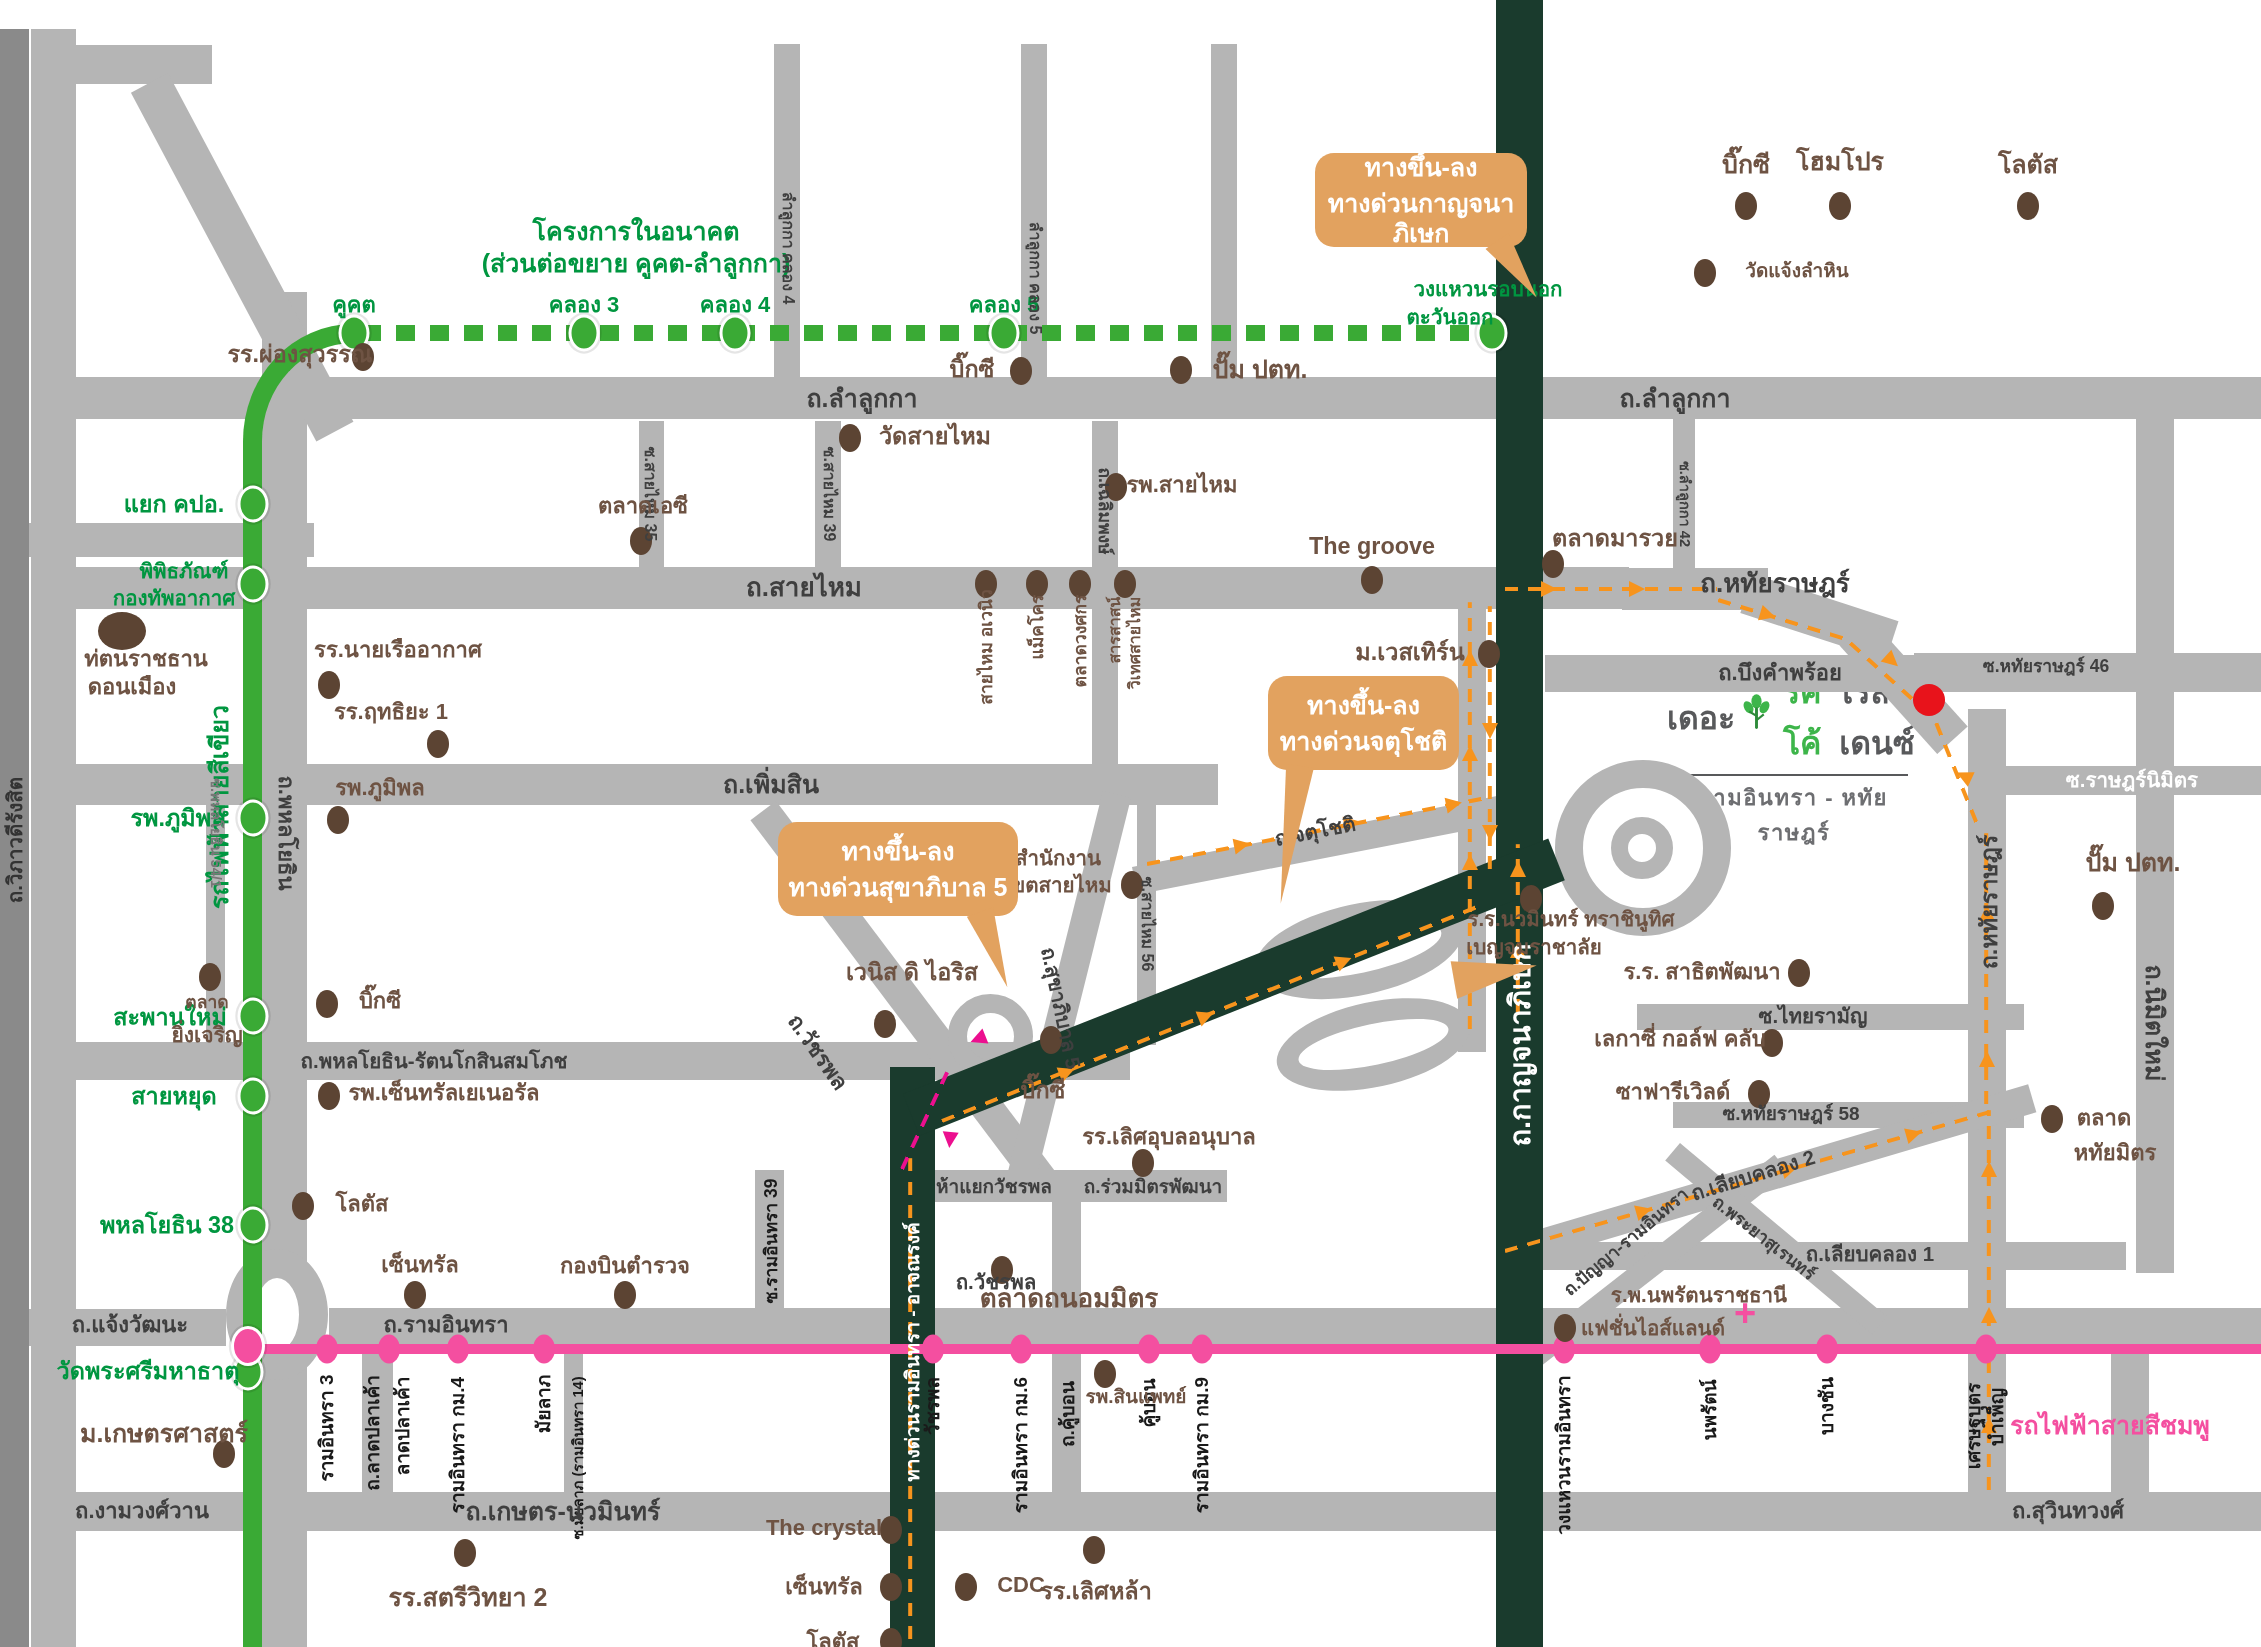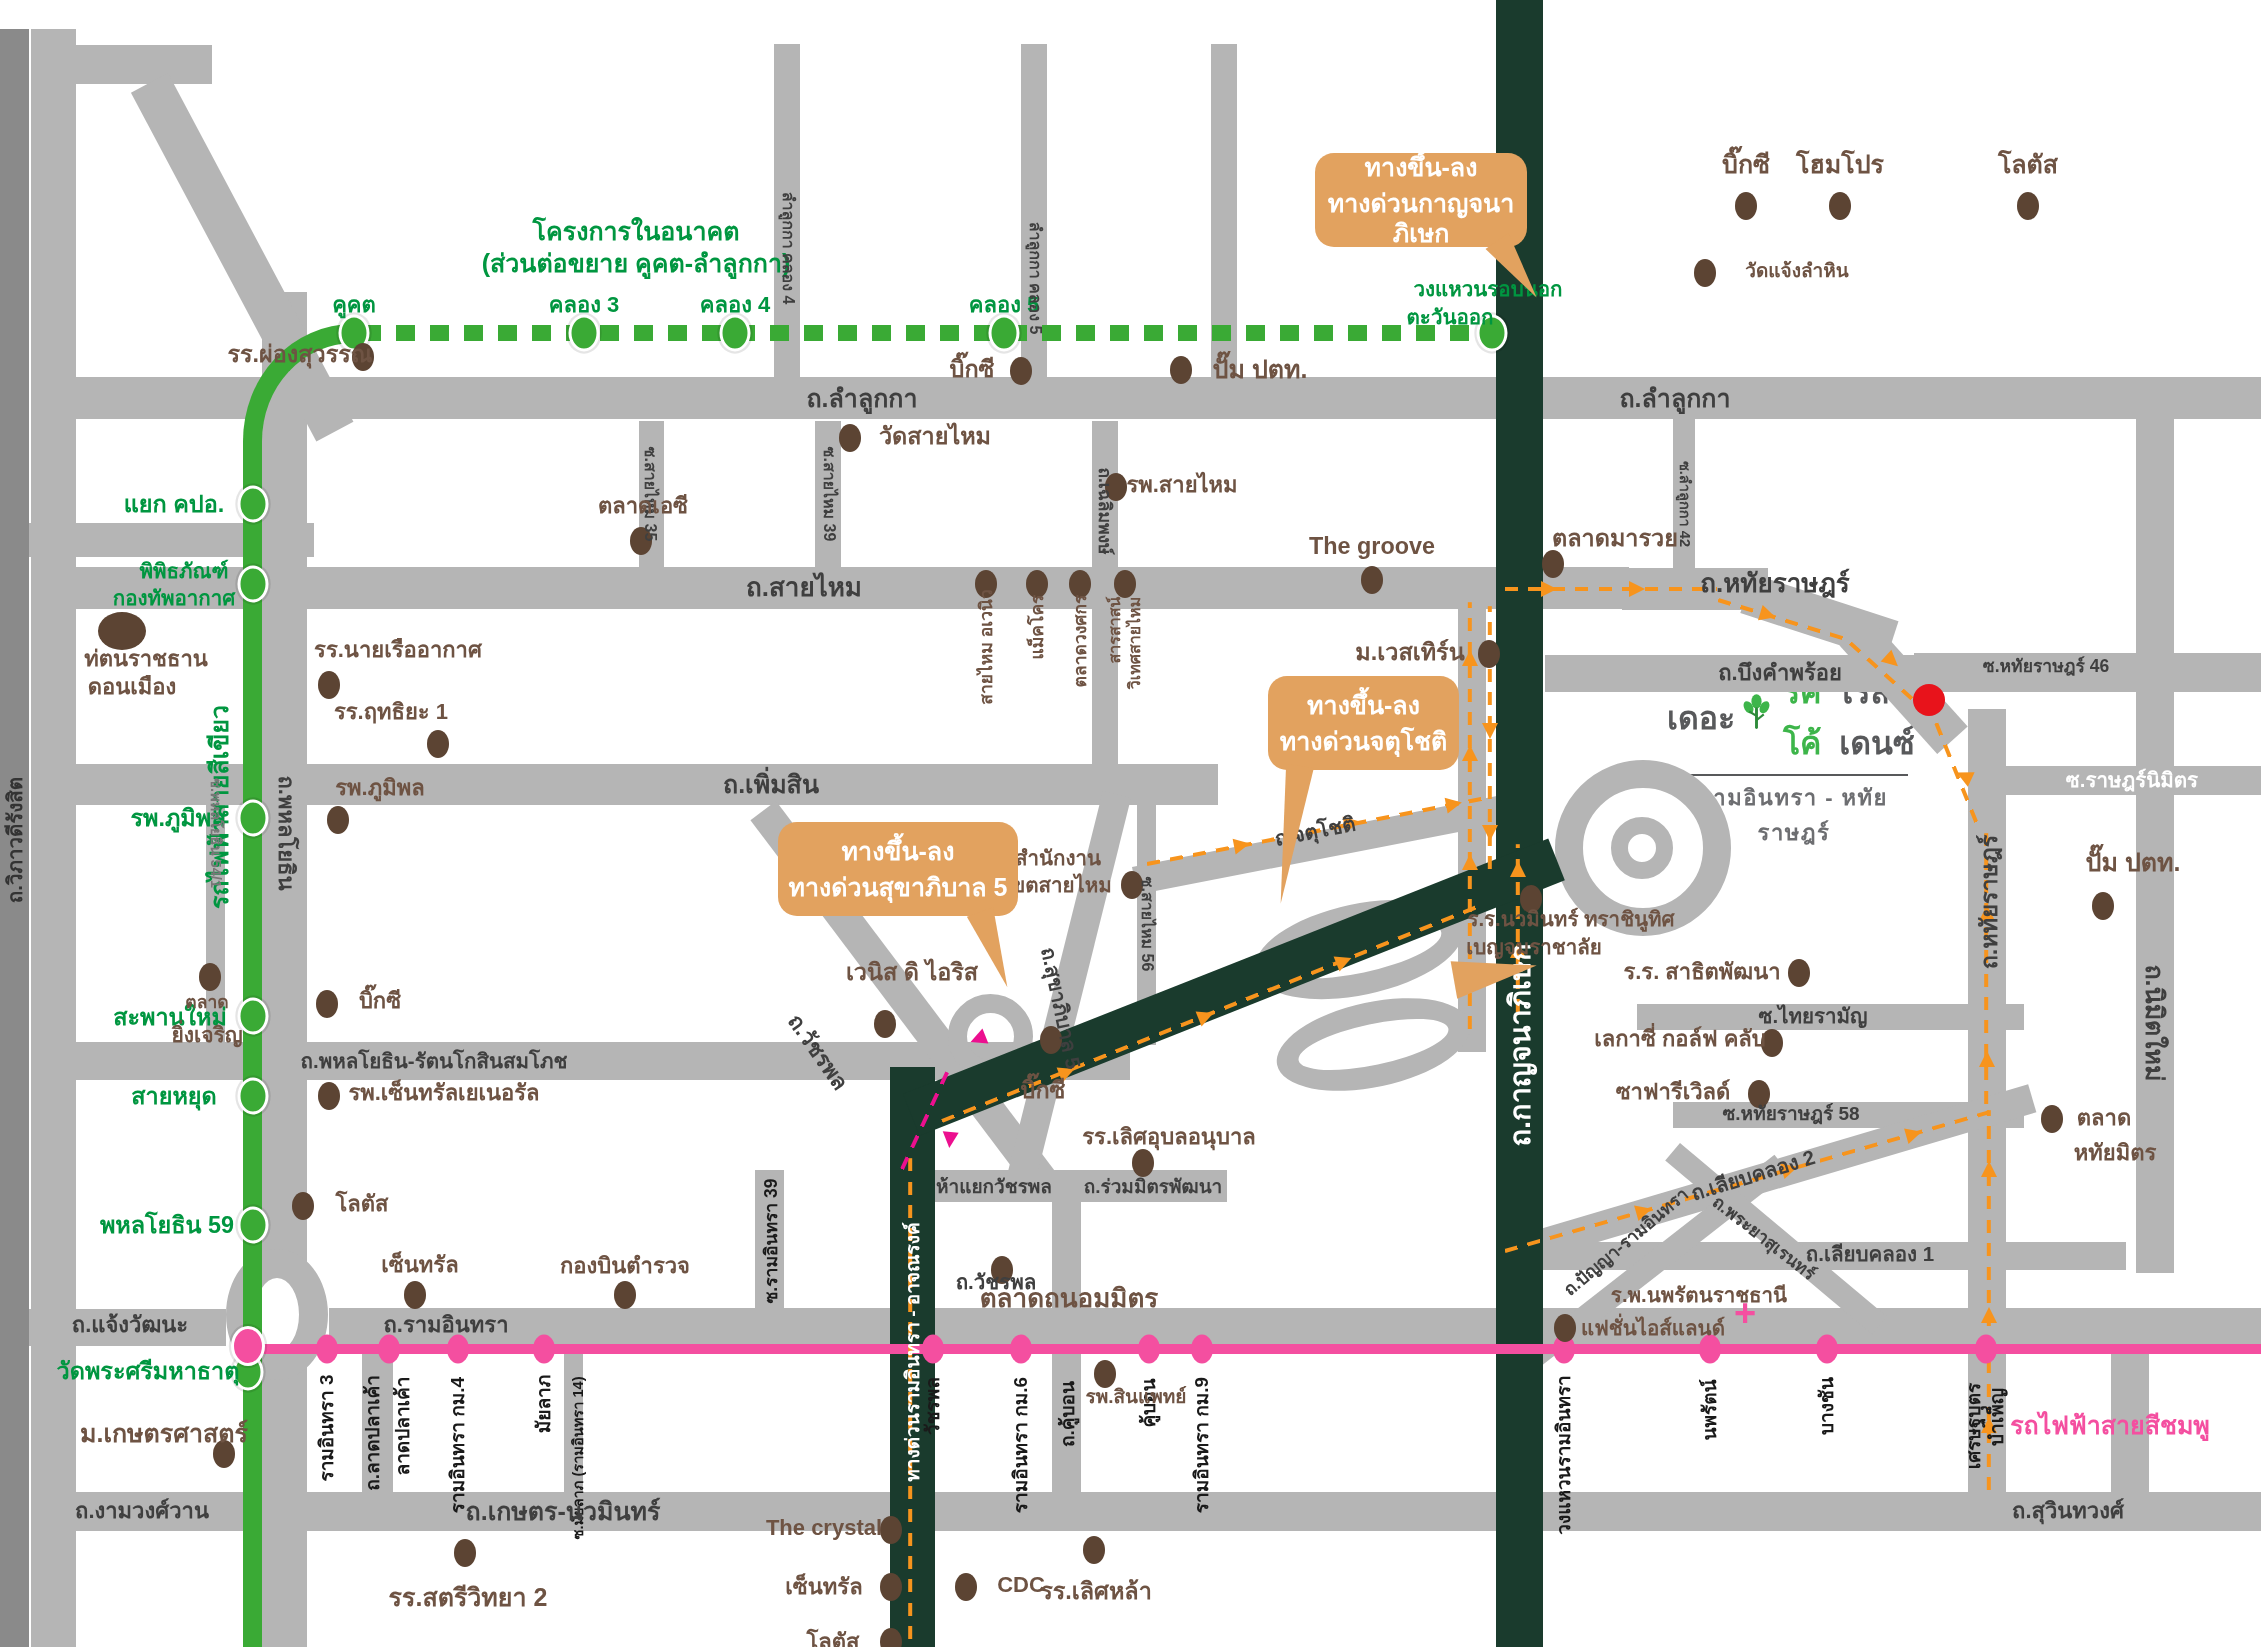--- a/index.html
+++ b/index.html
@@ -229,21 +229,21 @@
     <div class="lbl" style="left: 735px; top: 305px; font-size: 22px; color: rgb(0, 150, 64);">คลอง 4</div>
     <div class="lbl" style="left: 1004px; top: 305px; font-size: 22px; color: rgb(0, 150, 64);">คลอง 5</div>
     <div class="lbl" style="left: 1488px; top: 289px; font-size: 20.5px; color: rgb(0, 150, 64);">วงแหวนรอบนอก</div>
     <div class="lbl" style="left: 1450px; top: 317px; font-size: 20.5px; color: rgb(0, 150, 64);">ตะวันออก</div>
     <div class="lbl" style="left: 174px; top: 504px; font-size: 23.4px; color: rgb(0, 150, 64);">แยก คปอ.</div>
     <div class="lbl" style="left: 184px; top: 571px; font-size: 20.5px; color: rgb(0, 150, 64);">พิพิธภัณฑ์</div>
     <div class="lbl" style="left: 174px; top: 598px; font-size: 20.5px; color: rgb(0, 150, 64);">กองทัพอากาศ</div>
     <div class="lbl" style="left: 178px; top: 818px; font-size: 23.4px; color: rgb(0, 150, 64);">รพ.ภูมิพล</div>
     <div class="lbl" style="left: 170px; top: 1017px; font-size: 23.4px; color: rgb(0, 150, 64);">สะพานใหม่</div>
     <div class="lbl" style="left: 174px; top: 1096px; font-size: 23.4px; color: rgb(0, 150, 64);">สายหยุด</div>
-    <div class="lbl" style="left: 167px; top: 1225px; font-size: 23.4px; color: rgb(0, 150, 64);">พหลโยธิน 59</div>
+    <div class="lbl" style="left: 167px; top: 1225px; font-size: 23.4px; color: rgb(0, 150, 64);">พหลโยธิน 38</div>
     <div class="lbl" style="left: 148px; top: 1371px; font-size: 23.4px; color: rgb(0, 150, 64);">วัดพระศรีมหาธาตุ</div>
     <div class="lbl" style="left: 219px; top: 807px; font-size: 25px; color: rgb(0, 150, 64); transform: translate(-50%, -50%) rotate(-90deg);">รถไฟฟ้าสายสีเขียว</div>
     <div class="lbl" style="left: 2110px; top: 1425px; font-size: 25px; color: rgb(244, 79, 160);">รถไฟฟ้าสายสีชมพู</div>
     <div class="lbl" style="left: 327px; top: 1428px; font-size: 19px; color: rgb(26, 26, 26); transform: translate(-50%, -50%) rotate(-90deg);">รามอินทรา 3</div>
     <div class="lbl" style="left: 373px; top: 1433px; font-size: 19px; color: rgb(26, 26, 26); transform: translate(-50%, -50%) rotate(-90deg);">ถ.ลาดปลาเค้า</div>
     <div class="lbl" style="left: 403px; top: 1426px; font-size: 19px; color: rgb(26, 26, 26); transform: translate(-50%, -50%) rotate(-90deg);">ลาดปลาเค้า</div>
     <div class="lbl" style="left: 458px; top: 1445px; font-size: 19px; color: rgb(26, 26, 26); transform: translate(-50%, -50%) rotate(-90deg);">รามอินทรา กม.4</div>
     <div class="lbl" style="left: 544px; top: 1404px; font-size: 19px; color: rgb(26, 26, 26); transform: translate(-50%, -50%) rotate(-90deg);">มัยลาภ</div>
     <div class="lbl" style="left: 579px; top: 1458px; font-size: 14.6px; color: rgb(26, 26, 26); transform: translate(-50%, -50%) rotate(-90deg);">ซ.มัยลาภ (รามอินทรา 14)</div>
     <div class="lbl" style="left: 933px; top: 1406px; font-size: 19px; color: rgb(26, 26, 26); transform: translate(-50%, -50%) rotate(-90deg);">วัชรพล</div>
@@ -296,21 +296,21 @@
     <div class="lbl" style="left: 788px; top: 248px; font-size: 16px; color: rgb(63, 63, 63); transform: translate(-50%, -50%) rotate(90deg);">ลำลูกกา คลอง 4</div>
     <div class="lbl" style="left: 1035px; top: 278px; font-size: 16px; color: rgb(63, 63, 63); transform: translate(-50%, -50%) rotate(90deg);">ลำลูกกา คลอง 5</div>
     <div class="lbl" style="left: 1684px; top: 504px; font-size: 14.6px; color: rgb(63, 63, 63); transform: translate(-50%, -50%) rotate(90deg);">ซ.ลำลูกกา 42</div>
     <div class="lbl" style="left: 215px; top: 833px; font-size: 14.6px; color: rgb(119, 119, 119); transform: translate(-50%, -50%) rotate(90deg);">ซ.พหลโยธิน 54/1</div>
     <div class="lbl" style="left: 300px; top: 354px; font-size: 23.4px; color: rgb(110, 83, 67);">รร.ผ่องสุวรรณ</div>
     <div class="lbl" style="left: 972px; top: 369px; font-size: 23.4px; color: rgb(110, 83, 67);">บิ๊กซี</div>
     <div class="lbl" style="left: 1260px; top: 369px; font-size: 25px; color: rgb(110, 83, 67);">ปั๊ม ปตท.</div>
     <div class="lbl" style="left: 935px; top: 436px; font-size: 23.4px; color: rgb(110, 83, 67);">วัดสายไหม</div>
     <div class="lbl" style="left: 1797px; top: 271px; font-size: 19px; color: rgb(110, 83, 67);">วัดแจ้งลำหิน</div>
     <div class="lbl" style="left: 1746px; top: 164px; font-size: 25px; color: rgb(110, 83, 67);">บิ๊กซี</div>
-    <div class="lbl" style="left: 1840px; top: 164px; font-size: 25px; color: rgb(110, 83, 67);">โฮมโปร</div>
+    <div class="lbl" style="left: 1840px; top: 164px; font-size: 25px; color: rgb(110, 83, 67); font-family: Liberation Mono, monospace;">โฮมโปร</div>
     <div class="lbl" style="left: 2028px; top: 164px; font-size: 25px; color: rgb(110, 83, 67);">โลตัส</div>
     <div class="lbl" style="left: 1615px; top: 538px; font-size: 23.4px; color: rgb(110, 83, 67);">ตลาดมารวย</div>
     <div class="lbl" style="left: 643px; top: 506px; font-size: 22px; color: rgb(110, 83, 67);">ตลาดเอซี</div>
     <div class="lbl" style="left: 398px; top: 650px; font-size: 22px; color: rgb(110, 83, 67);">รร.นายเรืออากาศ</div>
     <div class="lbl" style="left: 391px; top: 712px; font-size: 22px; color: rgb(110, 83, 67);">รร.ฤทธิยะ 1</div>
     <div class="lbl" style="left: 380px; top: 788px; font-size: 22px; color: rgb(110, 83, 67);">รพ.ภูมิพล</div>
     <div class="lbl" style="left: 146px; top: 659px; font-size: 22px; color: rgb(110, 83, 67);">ท่ตนราชธาน</div>
     <div class="lbl" style="left: 132px; top: 687px; font-size: 22px; color: rgb(110, 83, 67);">ดอนเมือง</div>
     <div class="lbl" style="left: 207px; top: 1002px; font-size: 17.5px; color: rgb(110, 83, 67);">ตลาด</div>
     <div class="lbl" style="left: 207px; top: 1024px; font-size: 21px; color: rgb(110, 83, 67); margin-top: 11px;">ยิ่งเจริญ</div>

